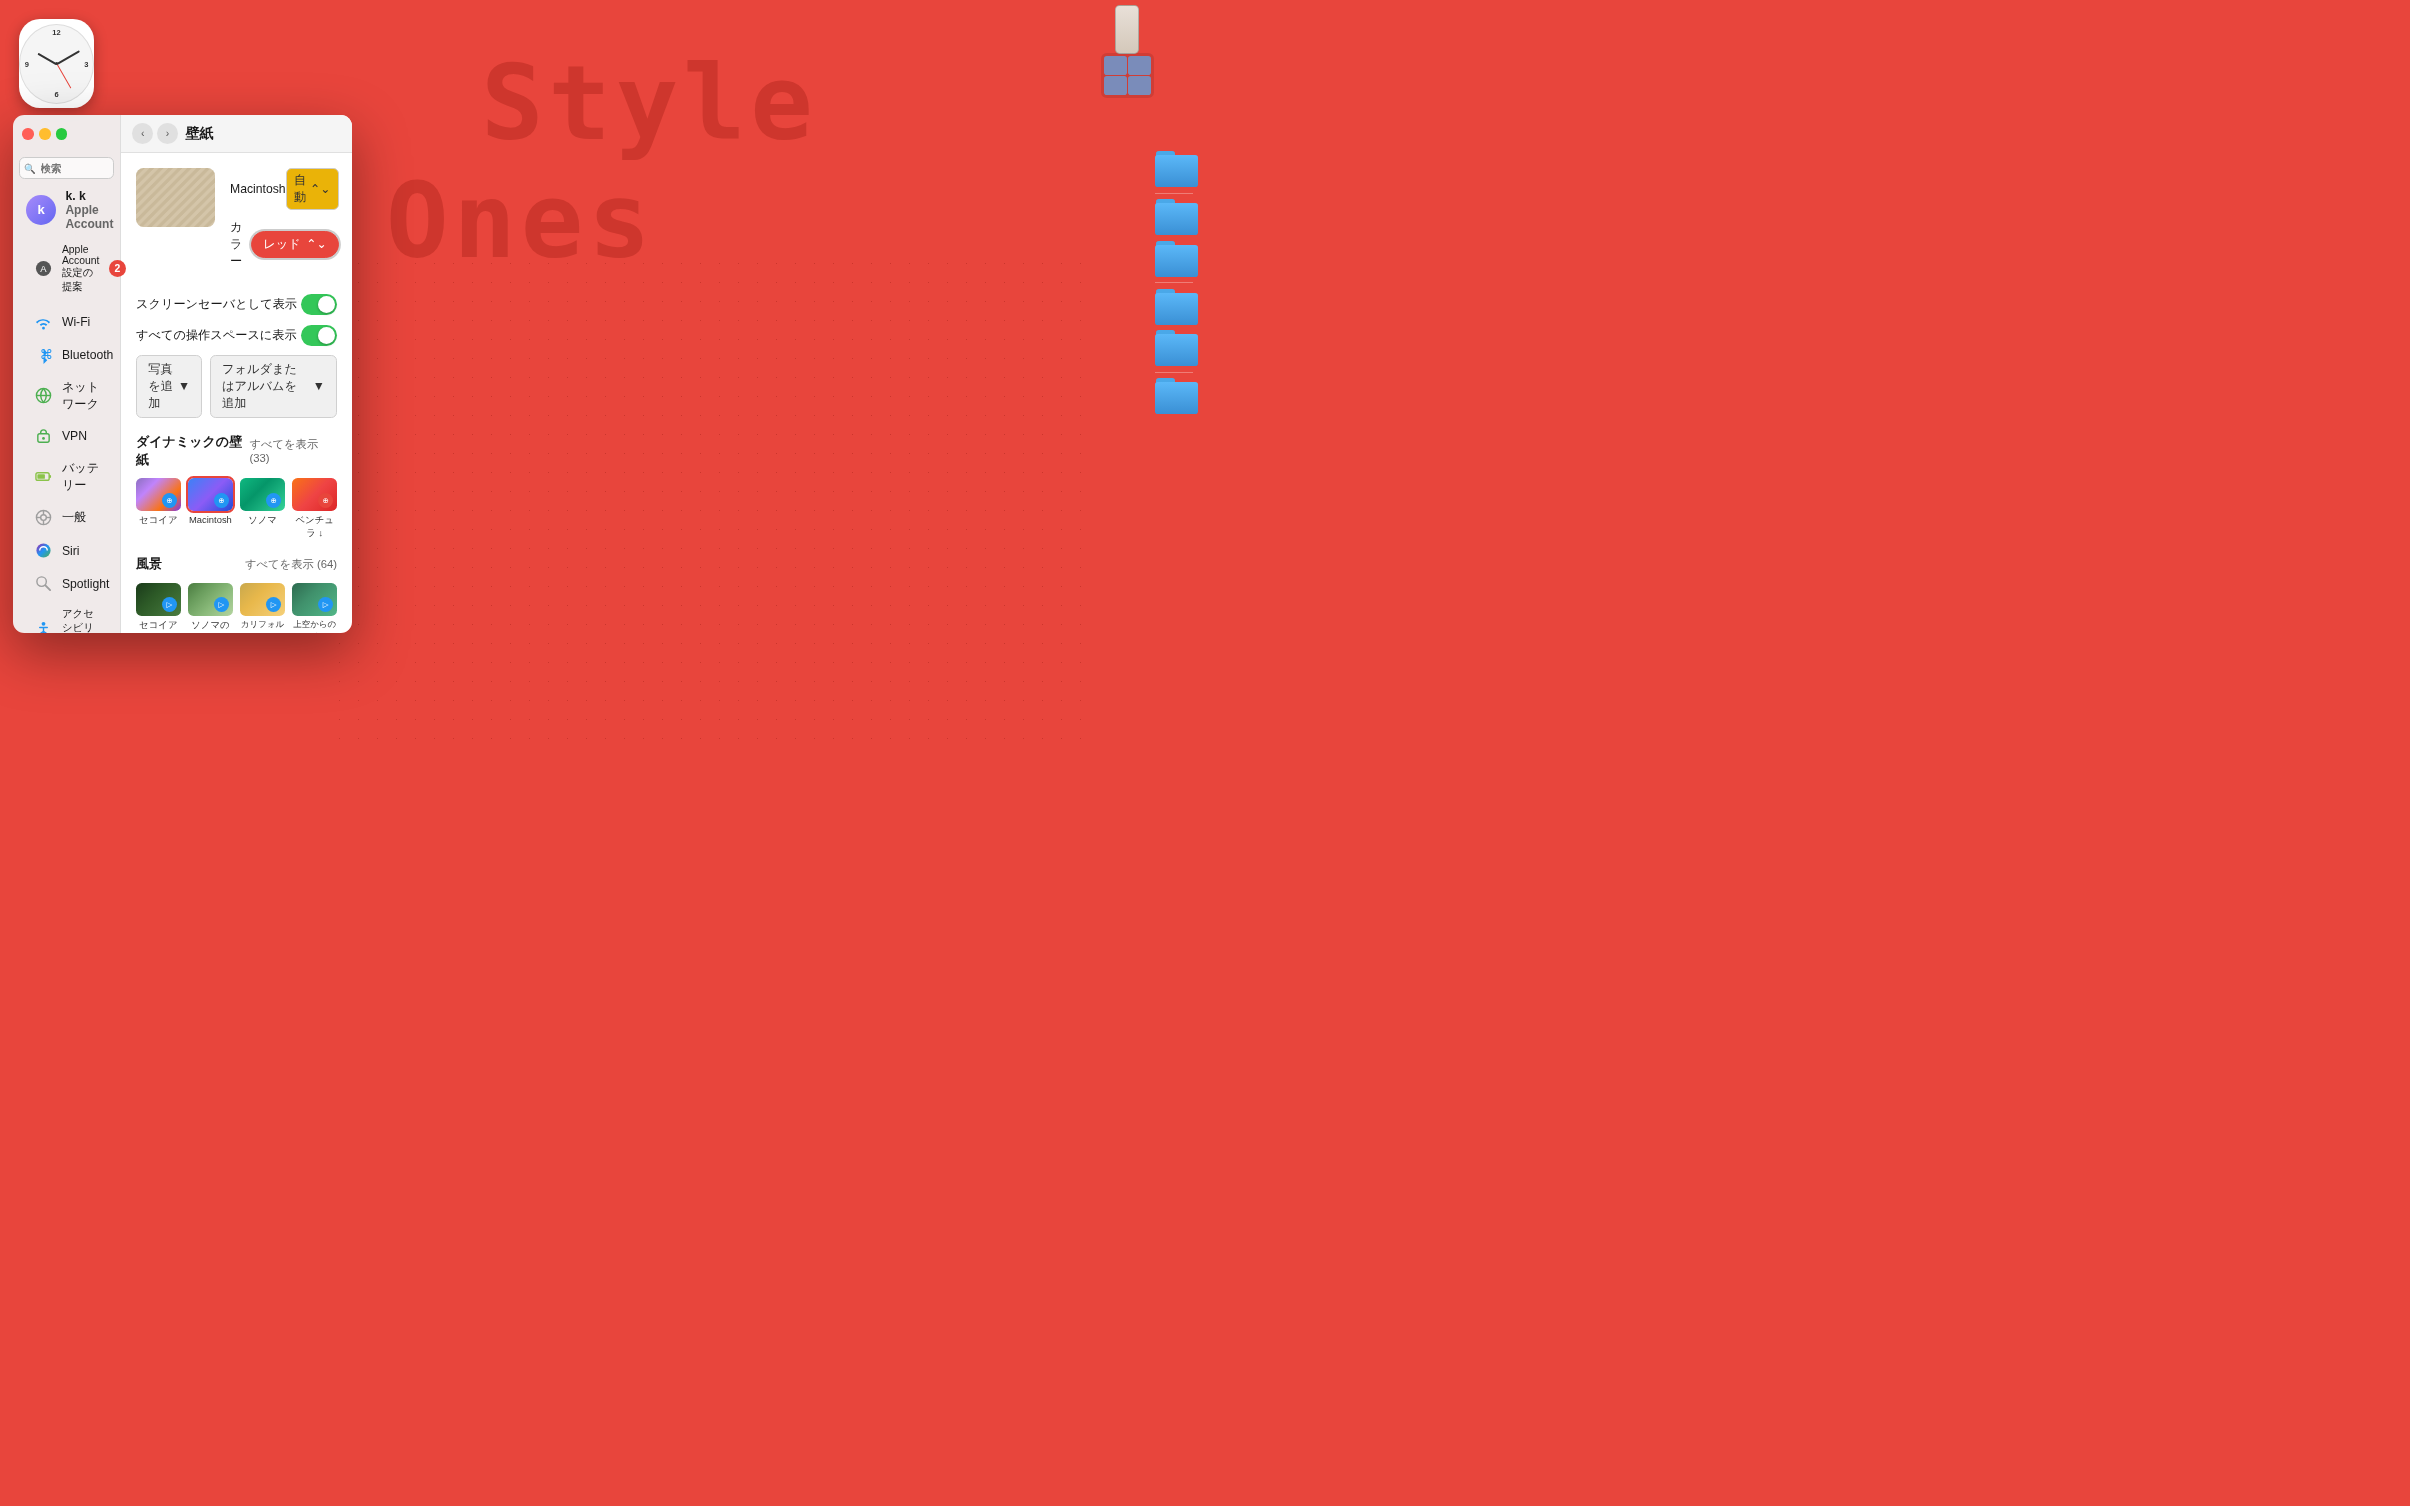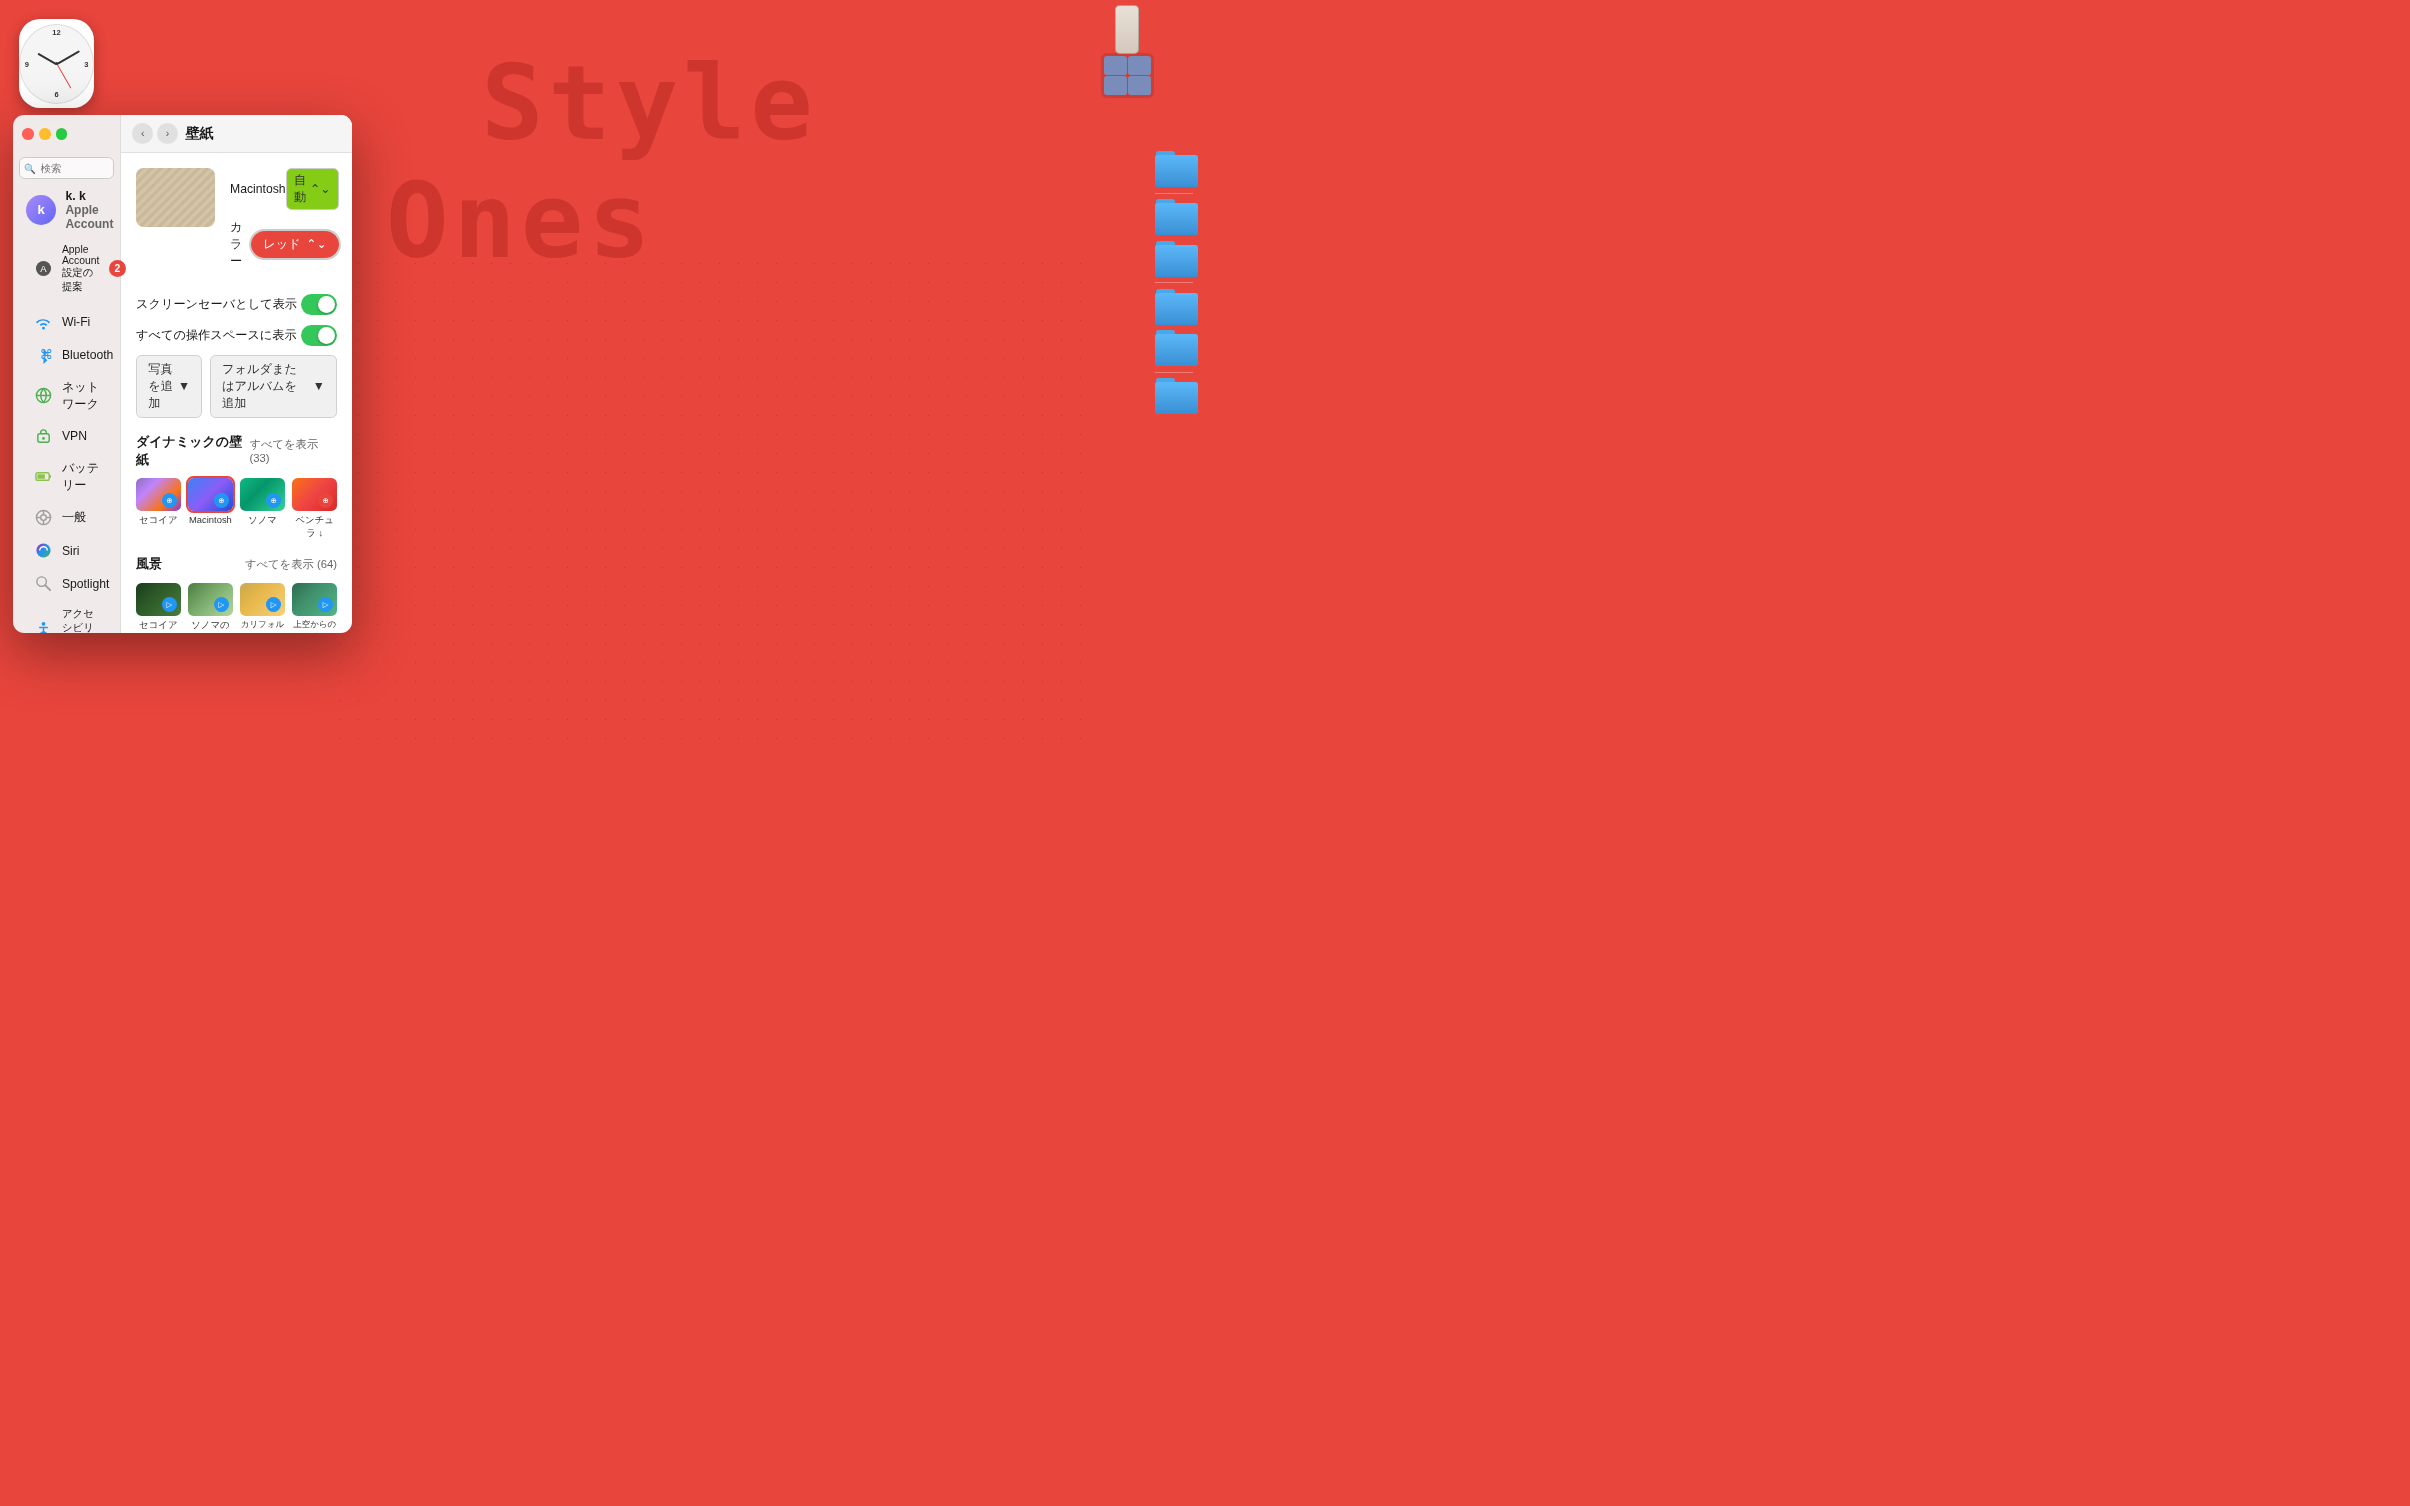--- a/index.html
+++ b/index.html
@@ -277,21 +277,21 @@
       margin-bottom: 9.4px;
     }
 
     .setting-label {
       font-size: 12.2px;
       color: #1a1a1a;
       flex: 1;
     }
 
     .setting-dropdown {
-      background: #84cc16;
+      background: #eab308;
       border: 0.9px solid #ccc;
       border-radius: 5.6px;
       padding: 2.8px 7.5px;
       font-size: 12.2px;
       color: #333;
       display: flex;
       align-items: center;
       gap: 3.8px;
       cursor: pointer;
     }
@@ -496,20 +496,21 @@
     .sidebar-search input {
       width: 100%;
       height: 22.6px;
       border-radius: 5.6px;
       background: rgba(255,255,255,0.7);
       border: 0.9px solid #ccc;
       padding: 0 5.6px 0 21px;
       font-size: 10.4px;
       color: #666;
       outline: none;
+      font-weight: bold;
     }
 
     .sidebar-search-icon {
       position: absolute;
       left: 5.6px;
       top: 50%;
       transform: translateY(-50%);
       font-size: 9.4px;
       color: #888;
     }

